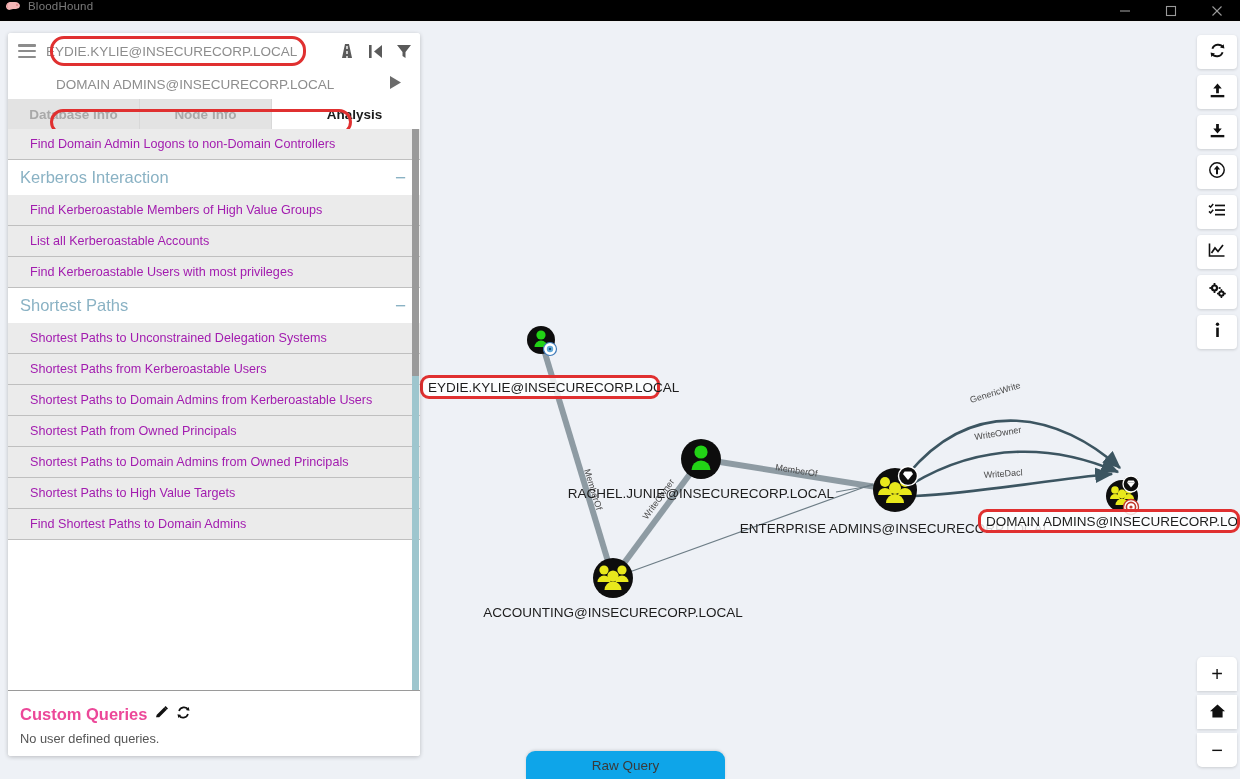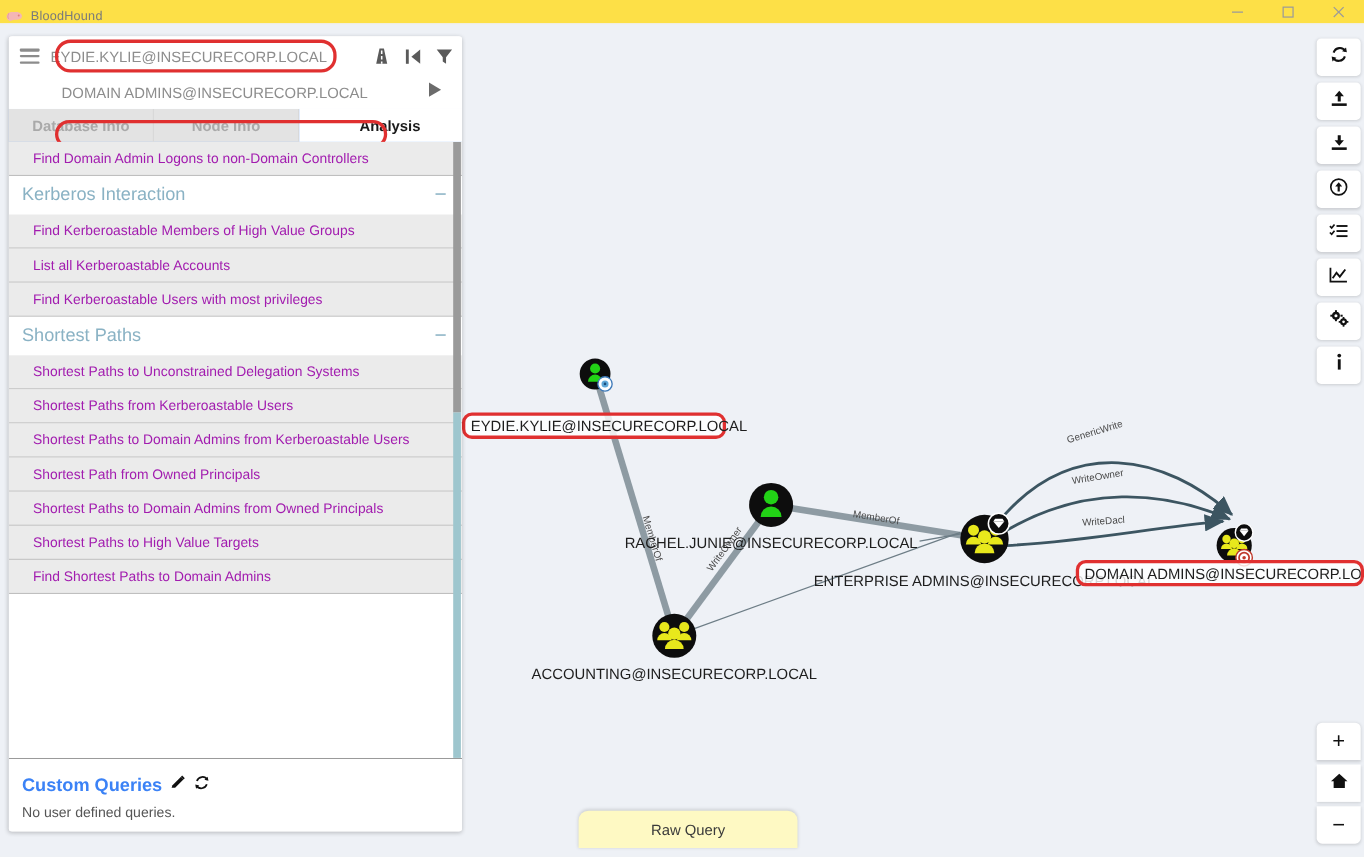--- a/index.html
+++ b/index.html
@@ -5,22 +5,22 @@
   * { box-sizing: border-box; margin: 0; padding: 0; }
   html, body {
     width: 1240px; height: 779px;
     overflow: hidden;
     font-family: "Liberation Sans", sans-serif;
     background: #eef1f6;
   }
   
   #titlebar {
     height: 22px; width: 100%;
-    background: #fde047;
-    display: flex; align-items: flex-end;
+    background: #000000;
+    display: flex; align-items: flex-start;
     border-bottom: 1px solid #f0f0f0;
     position: relative;
   }
   #app-logo {
     width: 16px; height: 12px; margin-left: 5px; margin-right: 7px;
     position: relative; flex: none;
   }
   #app-logo svg { display: block; }
   #app-title {
     font-size: 11.5px; color: #7a7a7a; letter-spacing: .2px;
@@ -151,21 +151,21 @@
   .section-head .minus {
     font-size: 19px; color: #8ab2c4; line-height: 10px;
   }
   #custom-queries {
     flex: none;
     border-top: 1px solid #9a9a9a;
     padding: 14px 12px 10px 12px;
     background: #fff;
   }
   #cq-title-row { display: flex; align-items: center; gap: 7px; }
-  #cq-title { font-size: 16.5px; font-weight: bold; color: #3b82f6; }
+  #cq-title { font-size: 16.5px; font-weight: bold; color: #ec4899; }
   #cq-empty { font-size: 12.8px; color: #555; margin-top: 7px; }
 
   
   #panel-scrollbar {
     position: absolute; right: 0px; top: 0; width: 9px; height: 100%;
     background: transparent;
   }
   #panel-track-top { position: absolute; top: 0; left: 1px; width: 7px; height: 44%; background: #9a9a9a; }
   #panel-track-bot { position: absolute; top: 44%; left: 1px; width: 7px; height: 56%; background: #9ec6ce; }
 
@@ -190,23 +190,23 @@
     width: 40px; height: 34px; background: #fff;
     box-shadow: 0 1px 3px rgba(0,0,0,.15);
     display: flex; align-items: center; justify-content: center;
     color: #111; font-size: 20px;
   }
   .zc-btn.top { border-radius: 5px 5px 0 0; }
   .zc-btn.bot { border-radius: 0 0 5px 5px; }
 
   
   #raw-query {
-    position: absolute; left: 526px; bottom: 8px;
-    width: 199px; height: 34px;
-    background: #fef9c3;
+    position: absolute; left: 526px; bottom: 0;
+    width: 199px; height: 28px;
+    background: #0ea5e9;
     border-radius: 9px 9px 0 0;
     box-shadow: 0 -1px 3px rgba(0,0,0,.13);
     display: flex; align-items: center; justify-content: center;
     font-size: 13.5px; color: #3a3a3a;
   }
 
   
   .anno-box {
     position: absolute;
     border: 3px solid #e03030;

